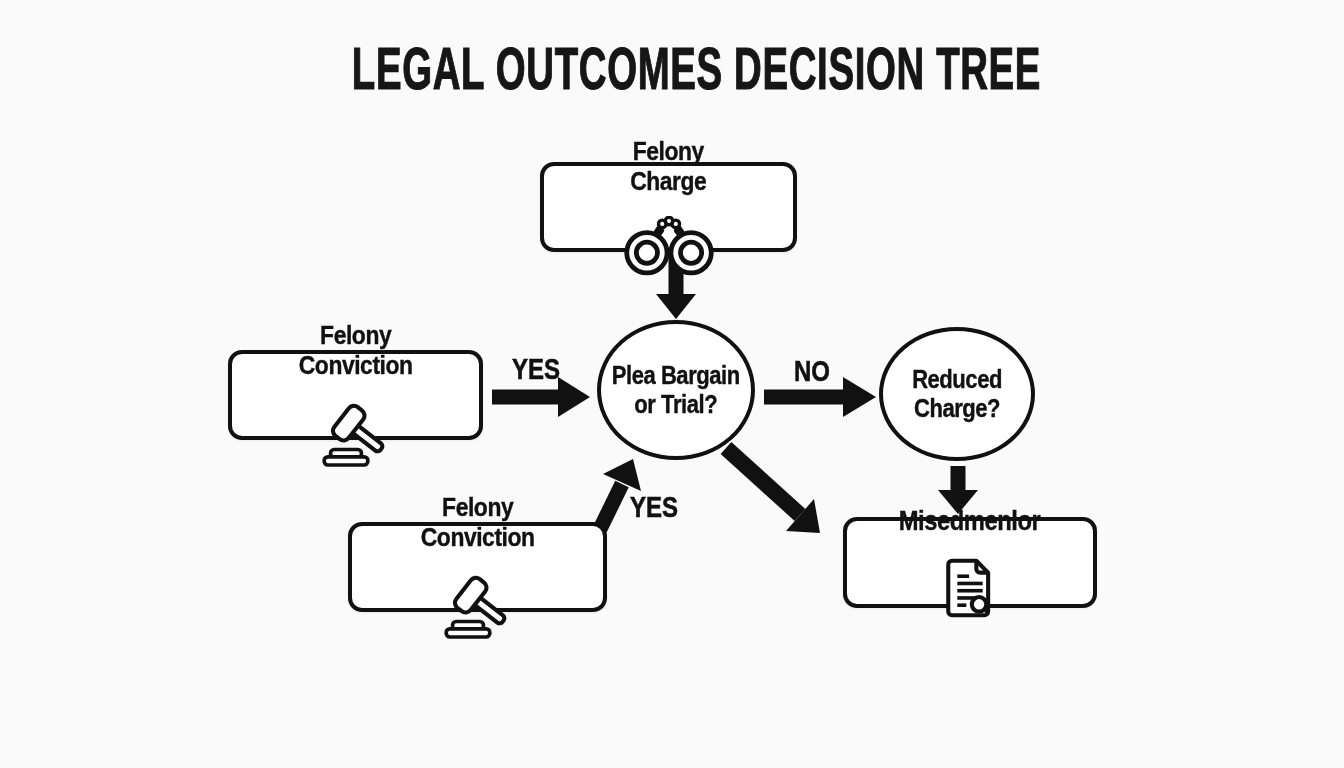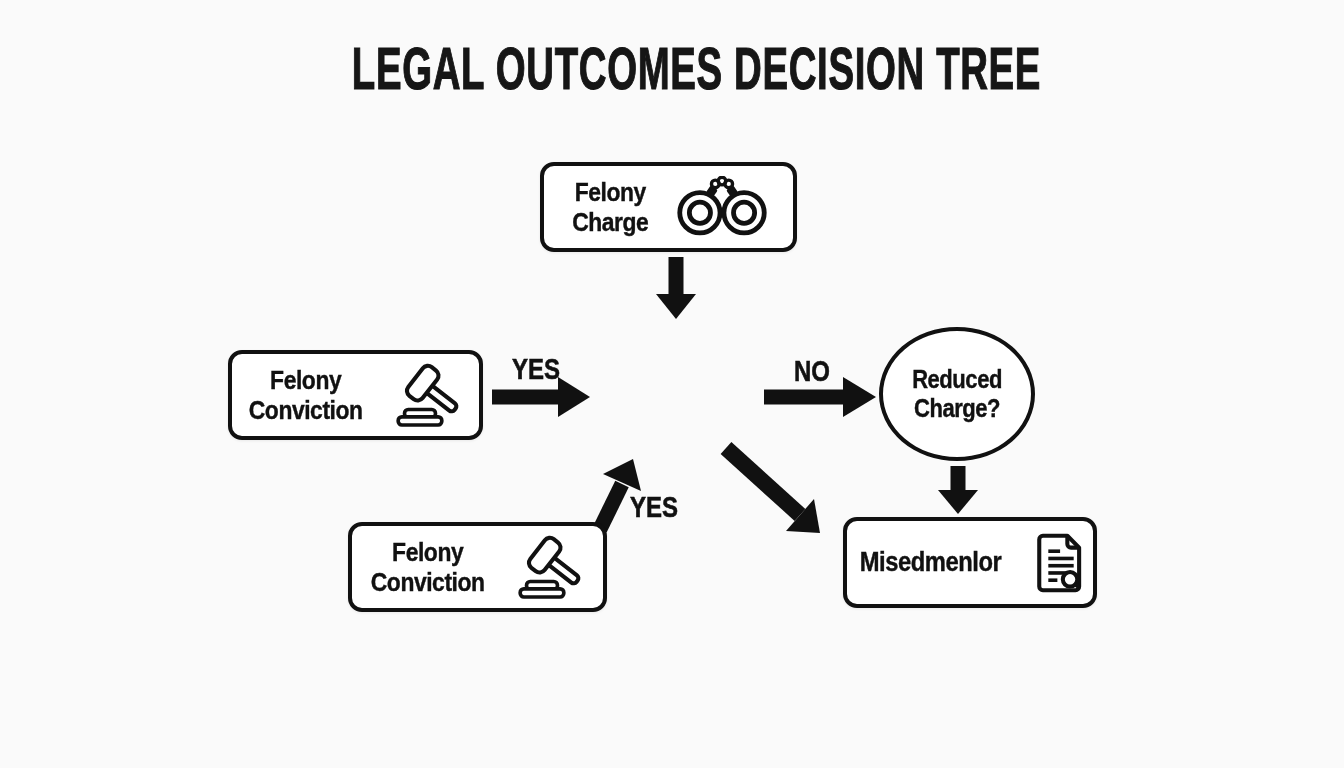--- a/index.html
+++ b/index.html
@@ -12,20 +12,21 @@
   .title span {
     display:inline-block; font-weight:bold; font-size:60px; color:#161616;
     transform:scaleX(0.64); transform-origin:center; white-space:nowrap;
     letter-spacing:1px; -webkit-text-stroke:1.2px #161616;
   }
   .node-box {
     position:absolute; background:#ffffff; border:4px solid #111;
     border-radius:14px; box-sizing:border-box;
     display:flex; align-items:center; justify-content:center; gap:20px;
     box-shadow:0 1px 3px rgba(0,0,0,0.07);
+    flex-direction:column;
   }
   .node-ellipse {
     position:absolute; background:#ffffff; border:4px solid #111;
     border-radius:50%; box-sizing:border-box;
     display:flex; align-items:center; justify-content:center;
   }
   .node-label {
     font-weight:bold; font-size:26px; line-height:1.16; text-align:center;
     letter-spacing:-0.5px; transform:scaleX(0.88); color:#111;
     -webkit-text-stroke:0.4px #111;
@@ -88,20 +89,26 @@
         <circle cx="73" cy="38" r="11" fill="#fff" stroke="#111" stroke-width="5"></circle>
         <rect x="35" y="11" width="9" height="9" rx="2" fill="#111" transform="rotate(35 39.5 15.5)"></rect>
         <rect x="56" y="11" width="9" height="9" rx="2" fill="#111" transform="rotate(-35 60.5 15.5)"></rect>
         <circle cx="43" cy="8" r="4" fill="none" stroke="#111" stroke-width="3.5"></circle>
         <circle cx="50" cy="5" r="4" fill="none" stroke="#111" stroke-width="3.5"></circle>
         <circle cx="57" cy="8" r="4" fill="none" stroke="#111" stroke-width="3.5"></circle>
       </svg>
     </span>
   </div>
 
+  <div class="node-ellipse" style="left:597px; top:320px; width:158px; height:140px;">
+    <div class="node-label ellipse-label">
+      <div>Plea Bargain</div>
+      <div>or Trial?</div>
+    </div>
+  </div>
 
   <div class="node-box" style="left:228px; top:350px; width:255px; height:90px;">
     <div class="node-label">
       <div>Felony</div>
       <div>Conviction</div>
     </div>
     <span class="icon">
       <svg width="80" height="70" viewBox="0 0 88 74">
         <g transform="translate(40,28) rotate(38)">
           <rect x="-2" y="-5" width="42" height="10" rx="4" fill="#fff" stroke="#111" stroke-width="4.5"></rect>

